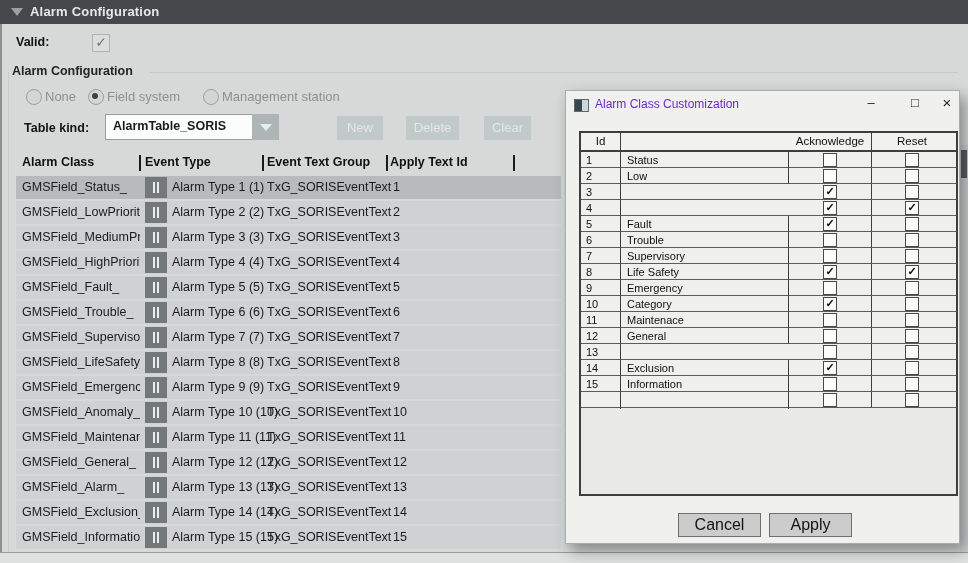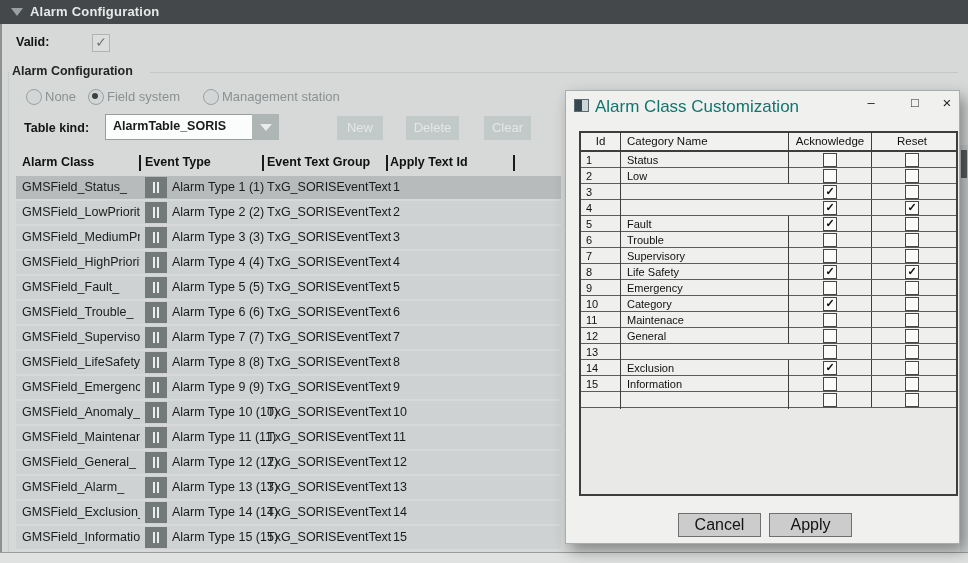--- a/index.html
+++ b/index.html
@@ -54,21 +54,21 @@
   .row .c4{left:377px;}
 
   
   .vscroll{left:960px;top:145px;width:8px;height:410px;background:#cdd0d0;}
   .vthumb{left:1px;top:5px;width:6px;height:28px;background:#595e5e;}
 
   
   .dialog{left:565px;top:90px;width:393px;height:452px;background:#f0f0ef;border:1px solid #a9adad;box-shadow:5px 7px 14px rgba(0,0,0,.38);z-index:10;}
   .dlg-icon{left:8px;top:8px;width:13px;height:11px;background:#cfd6da;border:1px solid #5b6a72;}
   .dlg-icon i{position:absolute;left:0;top:0;width:7px;height:11px;background:#37474f;}
-  .dlg-title-text{left:29px;top:6px;font-size:17px;color:#0f766e;}
+  .dlg-title-text{left:29px;top:6px;font-size:12px;color:#6d28d9;}
   .win-btn{top:2px;width:22px;height:20px;text-align:center;font-size:13px;color:#222;line-height:19px;}
   .wb-min{left:294px;} .wb-max{left:338px;} .wb-close{left:370px;font-size:15px;}
 
   .dlg-table{left:13px;top:40px;width:375px;height:361px;border:2px solid #3e3e3e;background:#e9e9e8;}
   .dlg-hrow{position:absolute;left:0;top:0;width:100%;height:17px;background:#f1f1f0;border-bottom:2px solid #3e3e3e;}
   .dlg-row{position:absolute;left:0;width:100%;height:15px;background:#efefee;border-bottom:1px solid #5c5c5c;}
   .dc{position:absolute;top:0;height:100%;font-size:11px;color:#101010;}
   .dc-id{left:0;width:39px;border-right:1px solid #3e3e3e;padding-top:2px;}
   .dc-id span{padding-left:5px;margin-top:36px;}
   .dc-name{left:40px;width:167px;border-right:1px solid #3e3e3e;padding-top:2px;}
@@ -299,21 +299,20 @@
         <i></i>
       </div>
     <div class="abs dlg-title-text">Alarm Class Customization</div>
     <div class="abs win-btn wb-min">–</div>
     <div class="abs win-btn wb-max">□</div>
     <div class="abs win-btn wb-close">×</div>
 
     <div class="abs dlg-table">
       <div class="dlg-hrow">
         <div class="dc dc-id"><span>Id</span></div>
-        <div class="dc dc-name"><span>Category Name</span></div>
         <div class="dc dc-ack"><span>Acknowledge</span></div>
         <div class="dc dc-reset"><span>Reset</span></div>
       </div>
       <div id="dlg-rows-host">
           <div class="dlg-row" style="top: 19px;">
             <div class="dc dc-id"><span>1</span></div>
             <div class="dc dc-name"><span>Status</span></div>
             <div class="dc dc-ack"><div class="cb"></div></div>
             <div class="dc dc-reset"><div class="cb"></div></div>
           </div>

